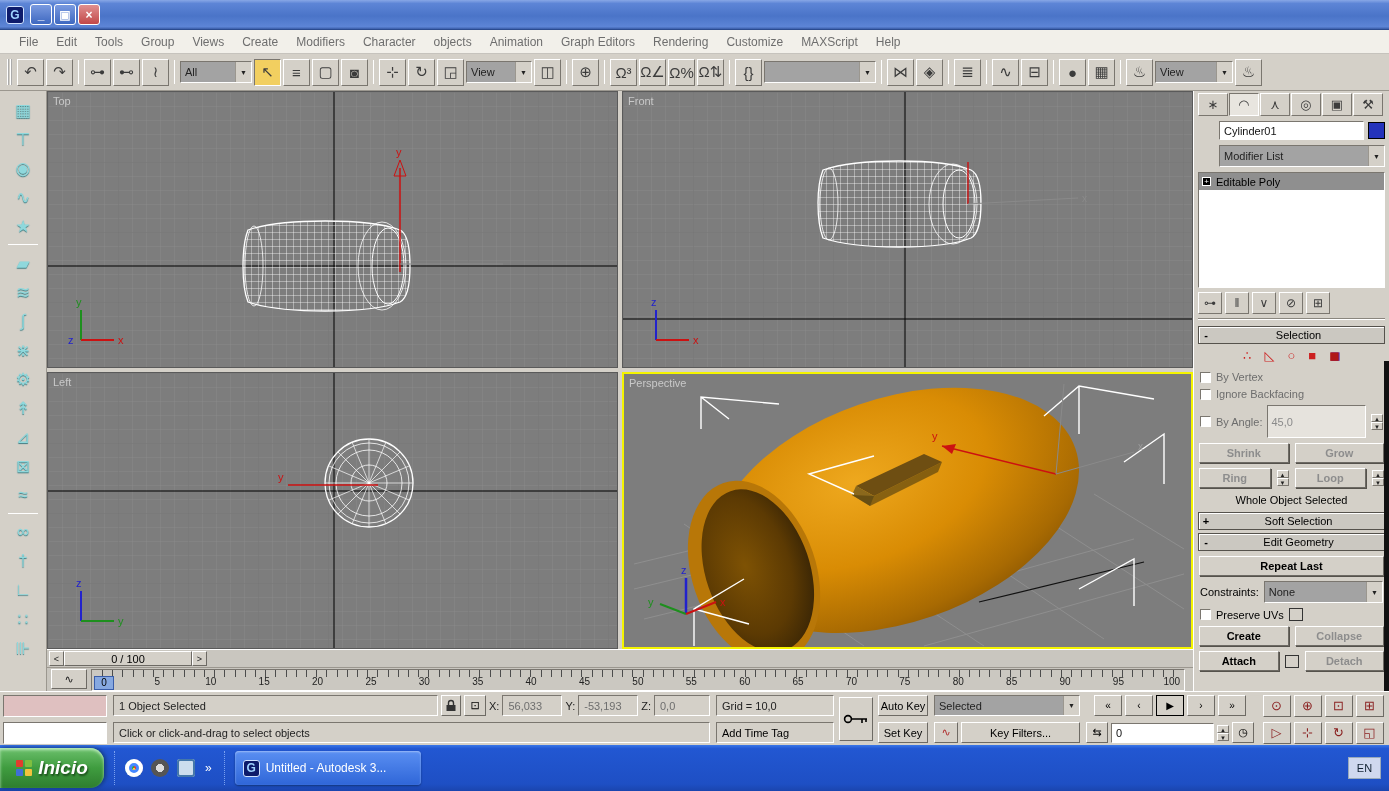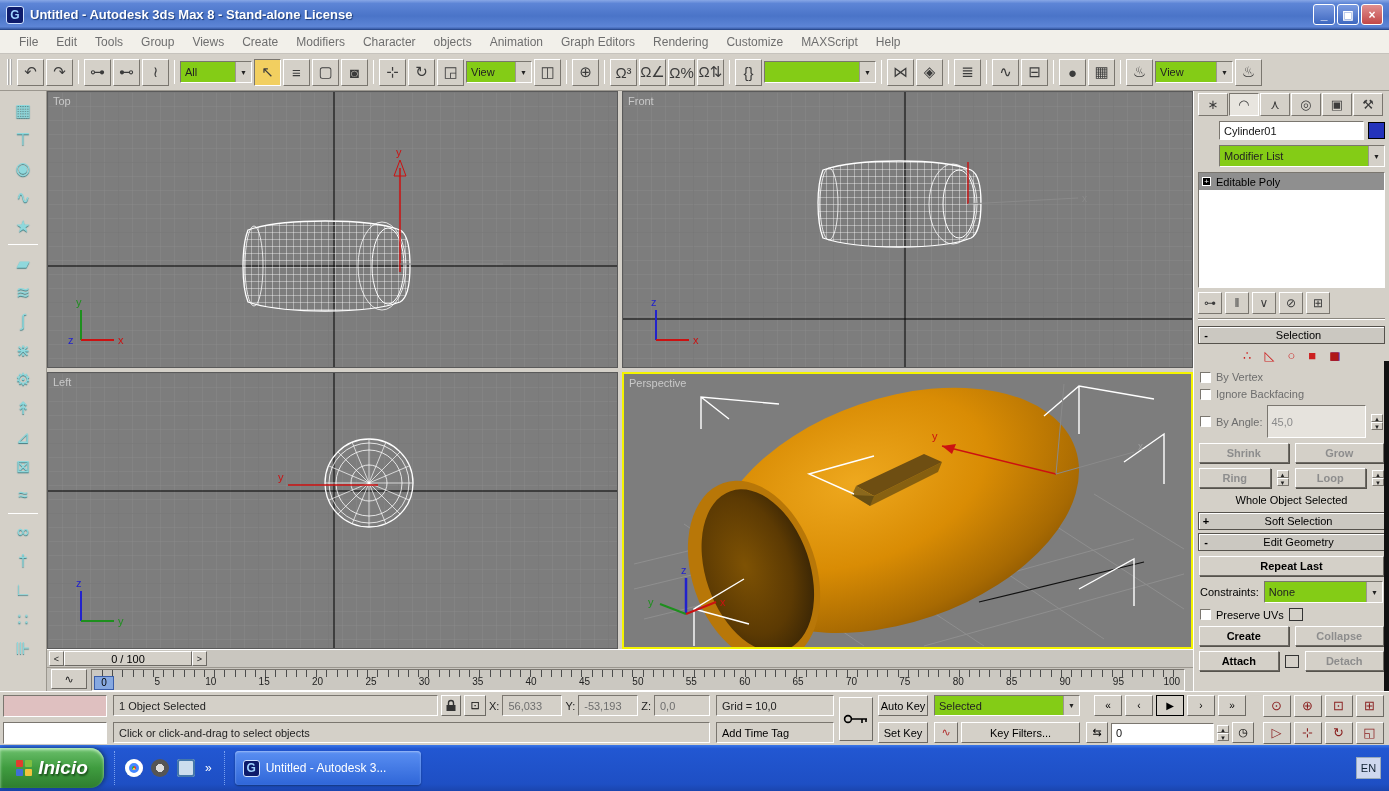--- a/index.html
+++ b/index.html
@@ -27,21 +27,21 @@
   .menu-item { color:#6e6e6e; padding:4px 9px; font-size:12px; }
 
   
   .toolbar { position:absolute; left:0; top:54px; width:1389px; height:37px; background:#d4d0c8;
     border-bottom:1px solid #9b978f; display:flex; align-items:center; padding-left:4px; gap:2px; }
   .tb-handle { width:5px; height:26px; border-left:2px ridge #fff; border-right:2px ridge #fff; margin:0 3px; }
   .tb-sep { width:1px; height:24px; background:#908c84; border-right:1px solid #fff; margin:0 3px; }
   .tb-btn { width:27px; height:27px; background:#d4d0c8; border:1px solid; border-color:#fff #7a766f #7a766f #fff;
     display:flex; align-items:center; justify-content:center; font-size:15px; color:#3c3c3c; }
   .tb-btn.active { background:#f2cf60; border-color:#7a766f #fff #fff #7a766f; }
-  .dd { height:22px; background:#84cc16; border:1px solid; border-color:#7a766f #fff #fff #7a766f;
+  .dd { height:22px; background:#a3a3a3; border:1px solid; border-color:#7a766f #fff #fff #7a766f;
     display:flex; align-items:center; }
   .dd-label { flex:1; padding:0 4px; color:#222; font-size:11px; white-space:nowrap; overflow:hidden; }
   .dd-arrow { width:16px; height:100%; background:#d4d0c8; border-left:1px solid #9b978f;
     display:flex; align-items:center; justify-content:center; font-size:7px; color:#222; }
 
   
   .left-toolbar { position:absolute; left:0; top:91px; width:47px; height:600px; background:#d4d0c8;
     border-right:1px solid #9b978f; display:flex; flex-direction:column; align-items:center; padding-top:6px; gap:3px; }
   .left-toolbar .tb-btn { width:34px; height:26px; border:none; background:transparent;
     color:#8fd8dc; text-shadow:0 1px 1px #3a7a80; font-size:17px; }
@@ -149,21 +149,21 @@
   .ql-chrome { background:conic-gradient(#e33 0 33%, #fc3 33% 66%, #3a3 66% 100%); box-shadow:inset 0 0 0 4px #fff, inset 0 0 0 7px #48f; }
   .ql-media { background:radial-gradient(#ddd 30%, #555 31%); }
   .ql-ie { background:#cde; border-radius:3px; box-shadow:inset 0 0 0 2px #47a; }
   .ql-more { color:#fff; font-size:12px; padding:0 2px; }
   .taskbtn { margin-left:10px; width:186px; height:34px; border-radius:4px;
     background:linear-gradient(#5a8ff2,#2f66d8); box-shadow:inset 0 1px 2px #9dbcf7, 0 1px 2px #12357a;
     display:flex; align-items:center; gap:6px; padding:0 8px; }
   .taskbtn .app-icon { margin:0; width:17px; height:17px; }
   .taskbtn span.t { color:#fff; font-size:12px; white-space:nowrap; overflow:hidden; }
   .tb-spacer { flex:1; }
-  .lang { width:25px; height:22px; background:#cfd8ef; color:#123; display:flex; align-items:center;
+  .lang { width:33px; height:22px; background:#cfd8ef; color:#123; display:flex; align-items:center;
     justify-content:center; font-size:11px; margin-right:8px; border:1px solid #9ab; }
   .tray { height:40px; display:flex; align-items:center; gap:7px; padding:0 12px 0 14px;
     background:linear-gradient(#2d68e8,#1a49b8); border-left:2px solid #7aa0ef; }
   .tray-icon { width:16px; height:16px; border-radius:3px; }
   .clock { color:#fff; font-size:12px; margin-left:4px; }
 </style>
 </head>
 <body>
 
 <svg width="0" height="0" style="position:absolute">
@@ -188,21 +188,20 @@
       <stop offset="60%" stop-color="#5c3a03"></stop>
       <stop offset="100%" stop-color="#2f1f06"></stop>
     </radialGradient>
   </defs>
 </svg>
 
 <div id="app">
 
   <div class="titlebar">
     <span class="app-icon">G</span>
-    <span class="title">Untitled - Autodesk 3ds Max 8  - Stand-alone License</span>
     <div class="winbtns">
       <span class="winbtn">_</span>
       <span class="winbtn">▣</span>
       <span class="winbtn close">×</span>
     </div>
   </div>
 
   <div class="menubar">
       <span class="menu-item">File</span>
       <span class="menu-item">Edit</span>

